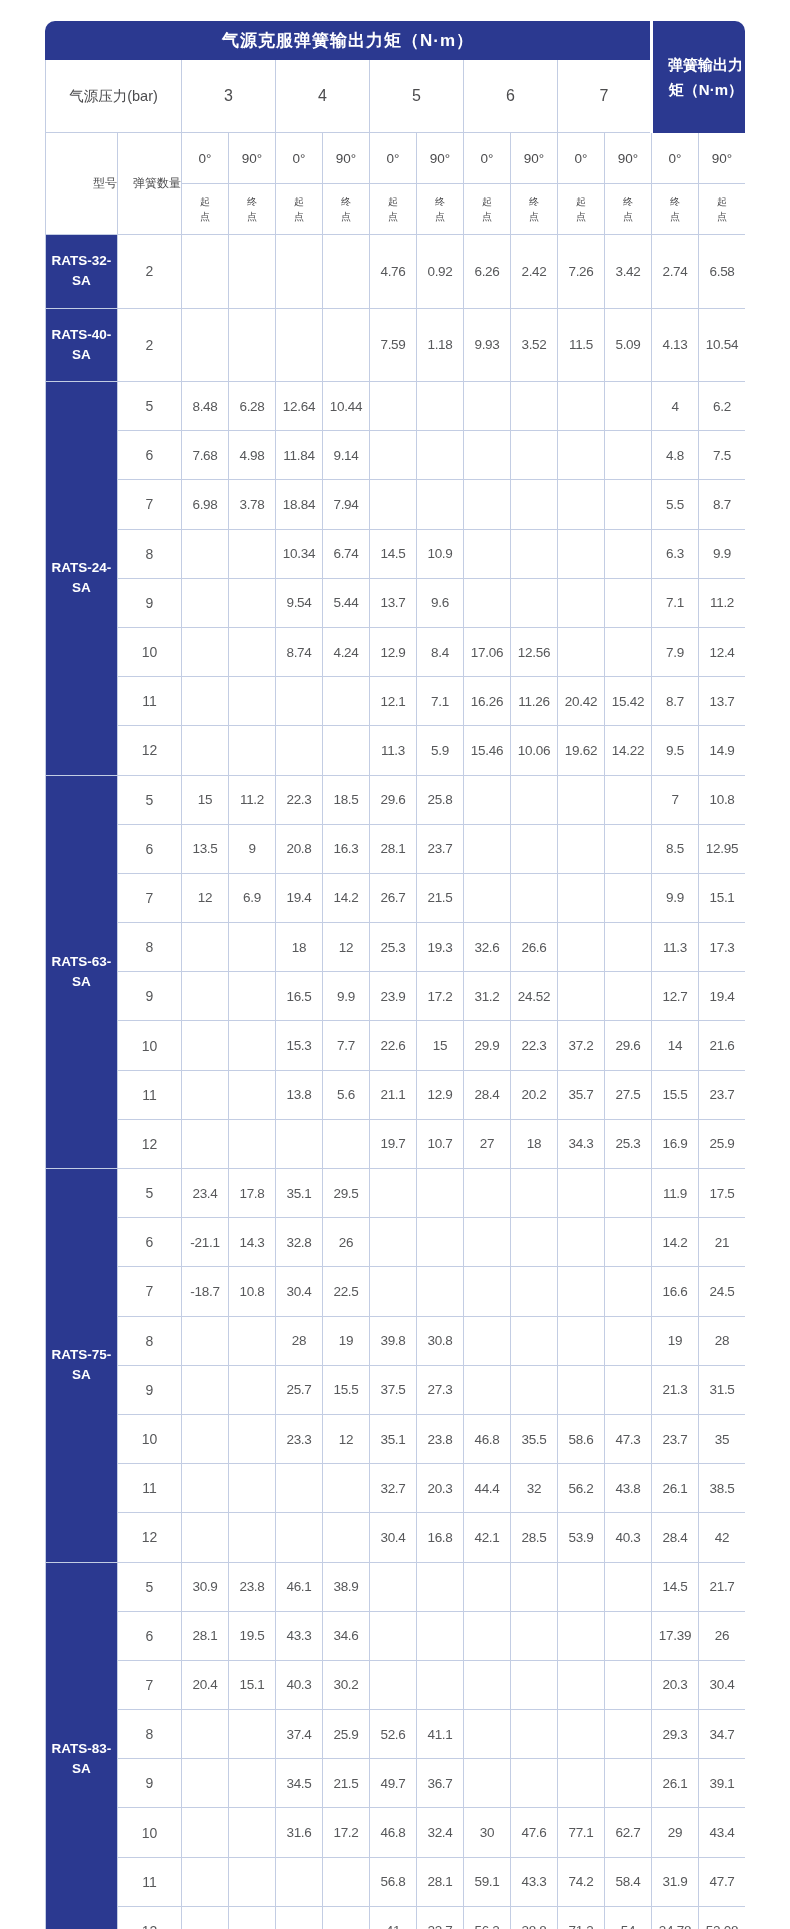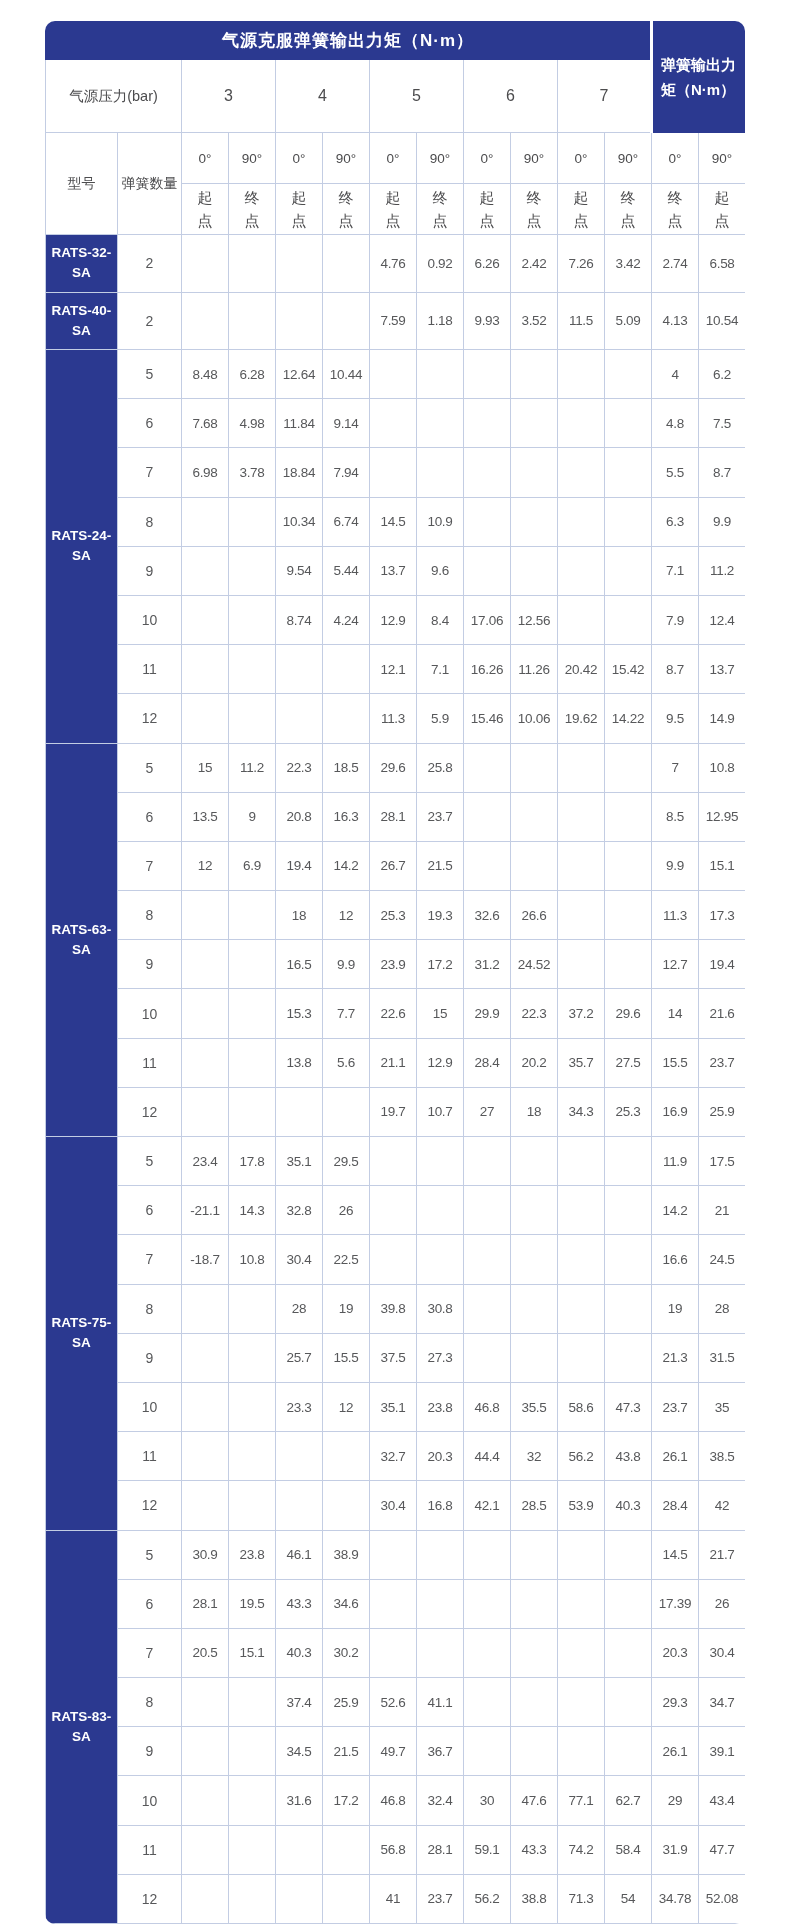--- a/index.html
+++ b/index.html
@@ -13,31 +13,31 @@
   .wrap{width:700px;margin:21px auto 22px auto;}
   .round{border-radius:10px;overflow:hidden;}
   table{border-collapse:collapse;width:700px;table-layout:fixed;}
   th,td{border:1px solid var(--grid);text-align:center;vertical-align:middle;padding:0;font-weight:normal;}
   
   tr.row-title{height:38px;}
   tr.row-pressure{height:73px;}
   tr.row-deg{height:51px;}
   tr.row-pt{height:51px;}
   .title-cell{background:var(--blue);color:#fff;font-size:17px;font-weight:bold;letter-spacing:1px;border-color:var(--blue);margin-top:12px;}
-  .right-title-cell{background:var(--blue);color:#fff;font-size:15px;font-weight:bold;text-align:left;
+  .right-title-cell{background:var(--blue);color:#fff;font-size:15px;font-weight:bold;text-align:right;
     padding:8px 2px 6px 8px;line-height:1.65;border-color:var(--blue);border-left:3px solid #fff;}
   .pressure-label{font-size:14.5px;color:var(--head-txt);}
   .pressure-val{font-size:16px;color:var(--head-txt);}
-  .model-head,.spring-head{font-size:14px;color:var(--head-txt);}
+  .model-head,.spring-head{font-size:12px;color:var(--head-txt);text-align:right;}
   .deg{font-size:13.5px;color:var(--head-txt);}
-  .pt{font-size:15px;color:var(--head-txt);}
+  .pt{font-size:10px;color:var(--head-txt);}
   .vert{display:inline-block;width:1.05em;word-break:break-all;line-height:1.55;}
   
   tr.data-row{height:49.2px;}
-  .model-cell{background:var(--blue);color:#fff;font-weight:bold;font-size:13.5px;line-height:1.5;padding:8px 3px;}
+  .model-cell{background:var(--blue);color:#fff;font-weight:bold;font-size:13.5px;line-height:1.5;padding:16px 3px;}
   .spring-cell{font-size:14px;color:var(--txt);}
   .val{font-size:13.5px;color:var(--txt);letter-spacing:-0.3px;}
 </style>
 </head>
 <body>
 
 <div class="wrap">
   <div class="round">
     <table>
       <colgroup>
@@ -522,21 +522,21 @@
             <td class="val"></td>
             <td class="val"></td>
             <td class="val"></td>
             <td class="val"></td>
             <td class="val"></td>
             <td class="val">17.39</td>
             <td class="val">26</td>
           </tr>
           <tr class="data-row">
             <td class="spring-cell">7</td>
-            <td class="val">20.5</td>
+            <td class="val">20.4</td>
             <td class="val">15.1</td>
             <td class="val">40.3</td>
             <td class="val">30.2</td>
             <td class="val"></td>
             <td class="val"></td>
             <td class="val"></td>
             <td class="val"></td>
             <td class="val"></td>
             <td class="val"></td>
             <td class="val">20.3</td>

